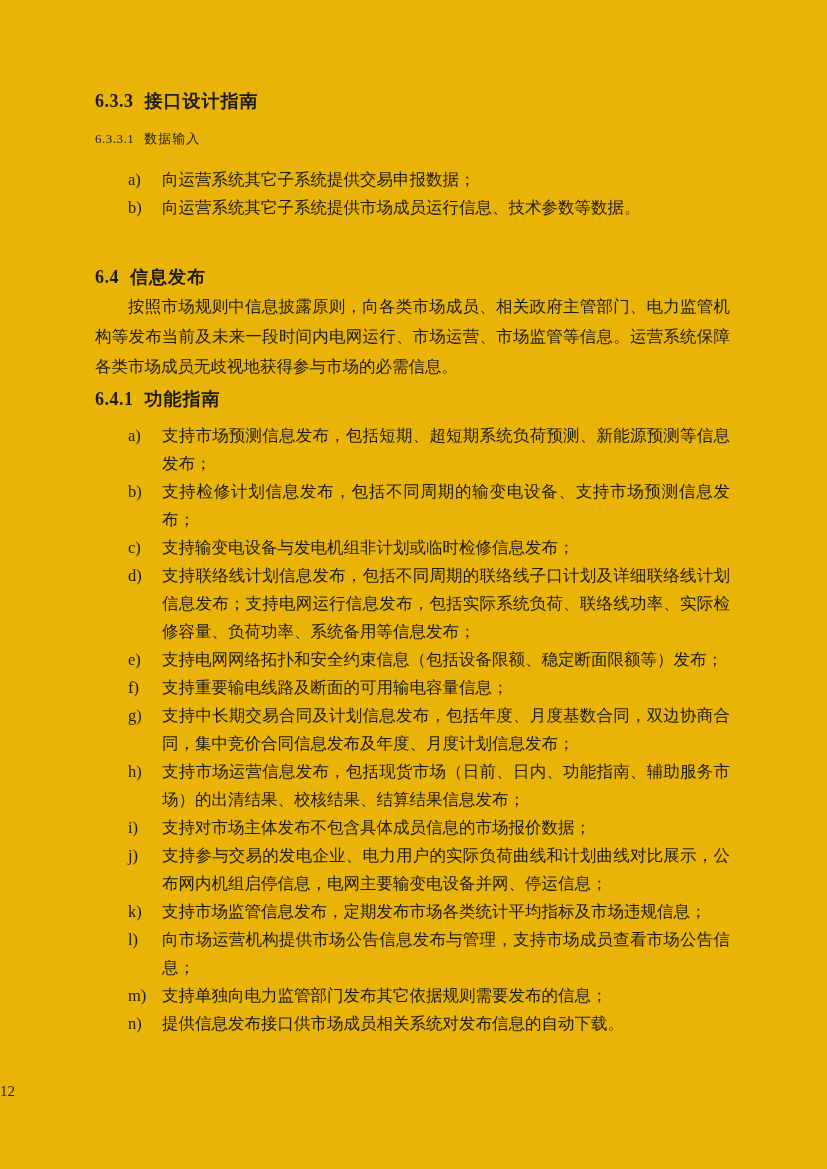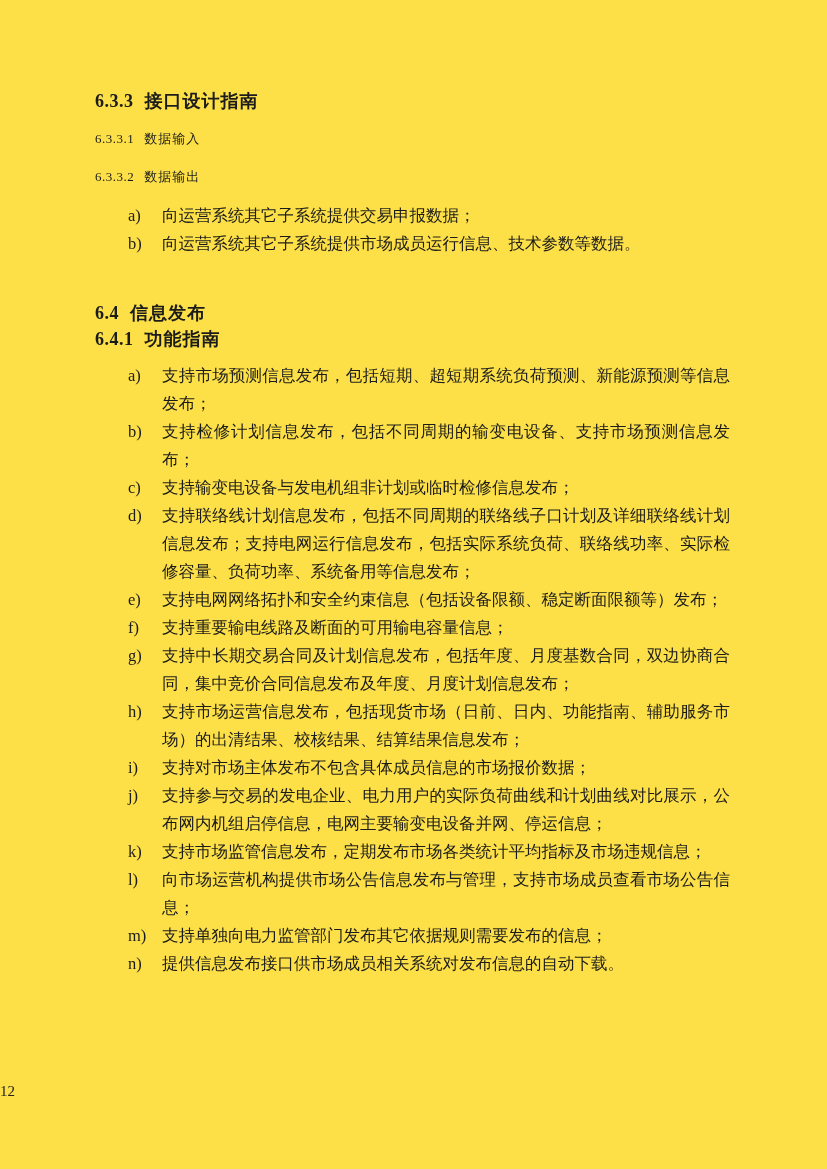--- a/index.html
+++ b/index.html
@@ -6,21 +6,21 @@
     margin: 0;
     padding: 0;
     background: #e8e8e8;
     font-family: "Liberation Serif", "DejaVu Serif", serif;
   }
   .page {
     position: relative;
     width: 827px;
     height: 1169px;
     margin: 0 auto;
-    background: #fde047;
+    background: #eab308;
     color: #1b1b1b;
     box-sizing: border-box;
     padding: 90px 97px 0 95px;
     overflow: hidden;
   }
   
   .h2 {
     font-size: 18px;
     line-height: 22px;
     font-weight: bold;
@@ -103,39 +103,37 @@
 
   <div class="h2 mb16">
     <span class="num">6.3.3</span><span class="ttl">接口设计指南</span>
   </div>
 
   <div class="h3">
     <span class="num">6.3.3.1</span><span class="ttl">数据输入</span>
   </div>
 
 
-  <div class="h3 mb14">
-    <span class="num">6.3.3.2</span><span class="ttl">数据输出</span>
-  </div>
 
   <div class="ltr-list mb2">
     <div class="ltr-item">
       <span class="marker">a)</span>
       <span class="text">向运营系统其它子系统提供交易申报数据；</span>
     </div>
     <div class="ltr-item">
       <span class="marker">b)</span>
       <span class="text">向运营系统其它子系统提供市场成员运行信息、技术参数等数据。</span>
     </div>
   </div>
 
   <div class="h2 mb4">
     <span class="num">6.4</span><span class="ttl">信息发布</span>
   </div>
 
+  <p class="para mb6">按照市场规则中信息披露原则，向各类市场成员、相关政府主管部门、电力监管机构等发布当前及未来一段时间内电网运行、市场运营、市场监管等信息。运营系统保障各类市场成员无歧视地获得参与市场的必需信息。</p>
 
   <div class="h2">
     <span class="num">6.4.1</span><span class="ttl">功能指南</span>
   </div>
 
   <div class="ltr-list">
     <div class="ltr-item">
       <span class="marker">a)</span>
       <span class="text">支持市场预测信息发布，包括短期、超短期系统负荷预测、新能源预测等信息发布；</span>
     </div>

